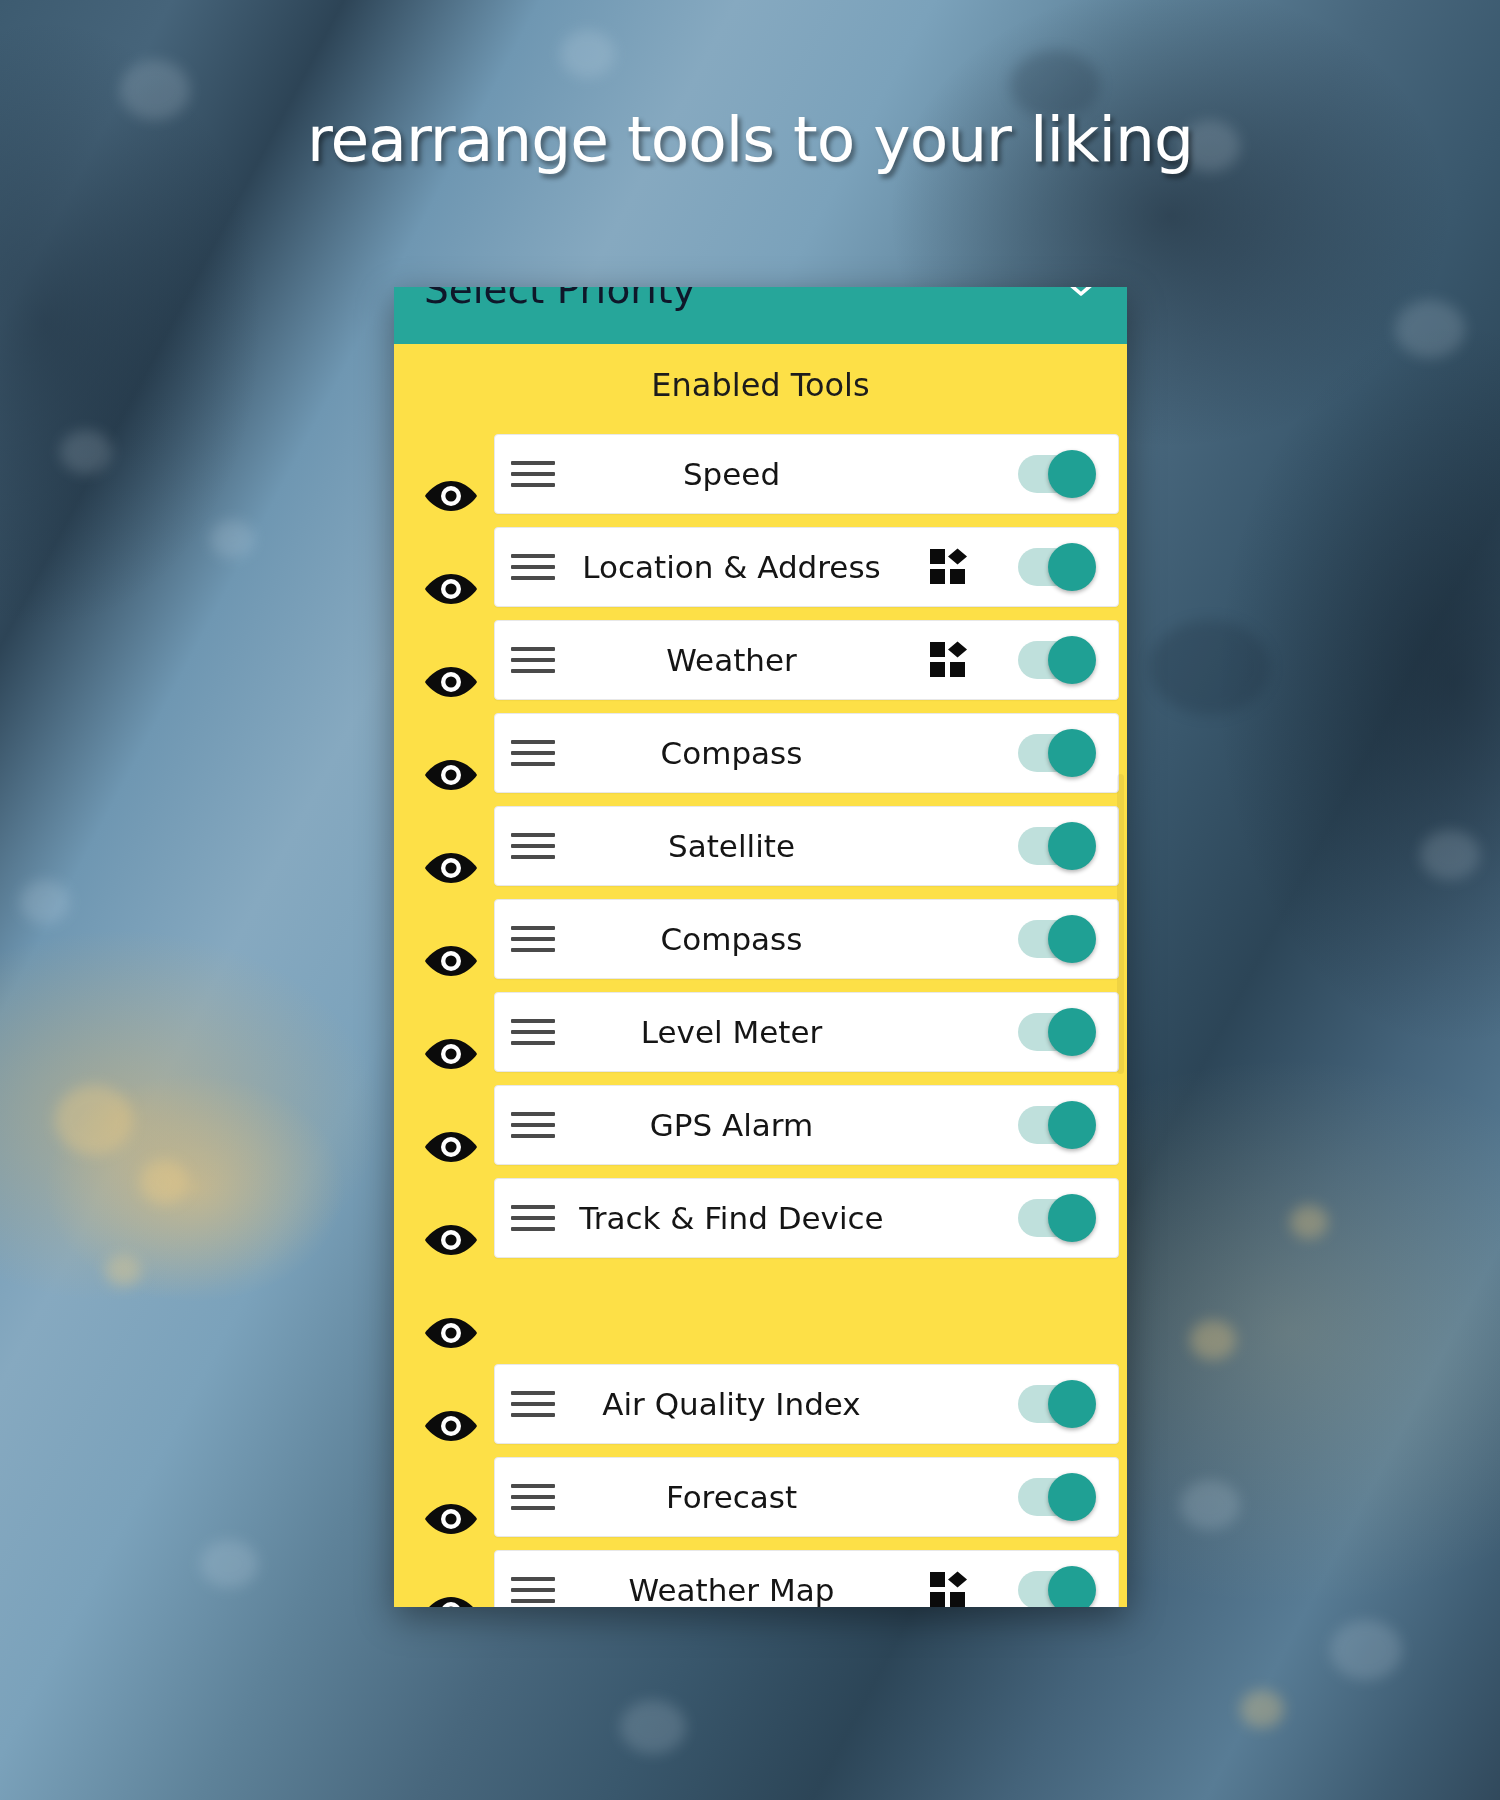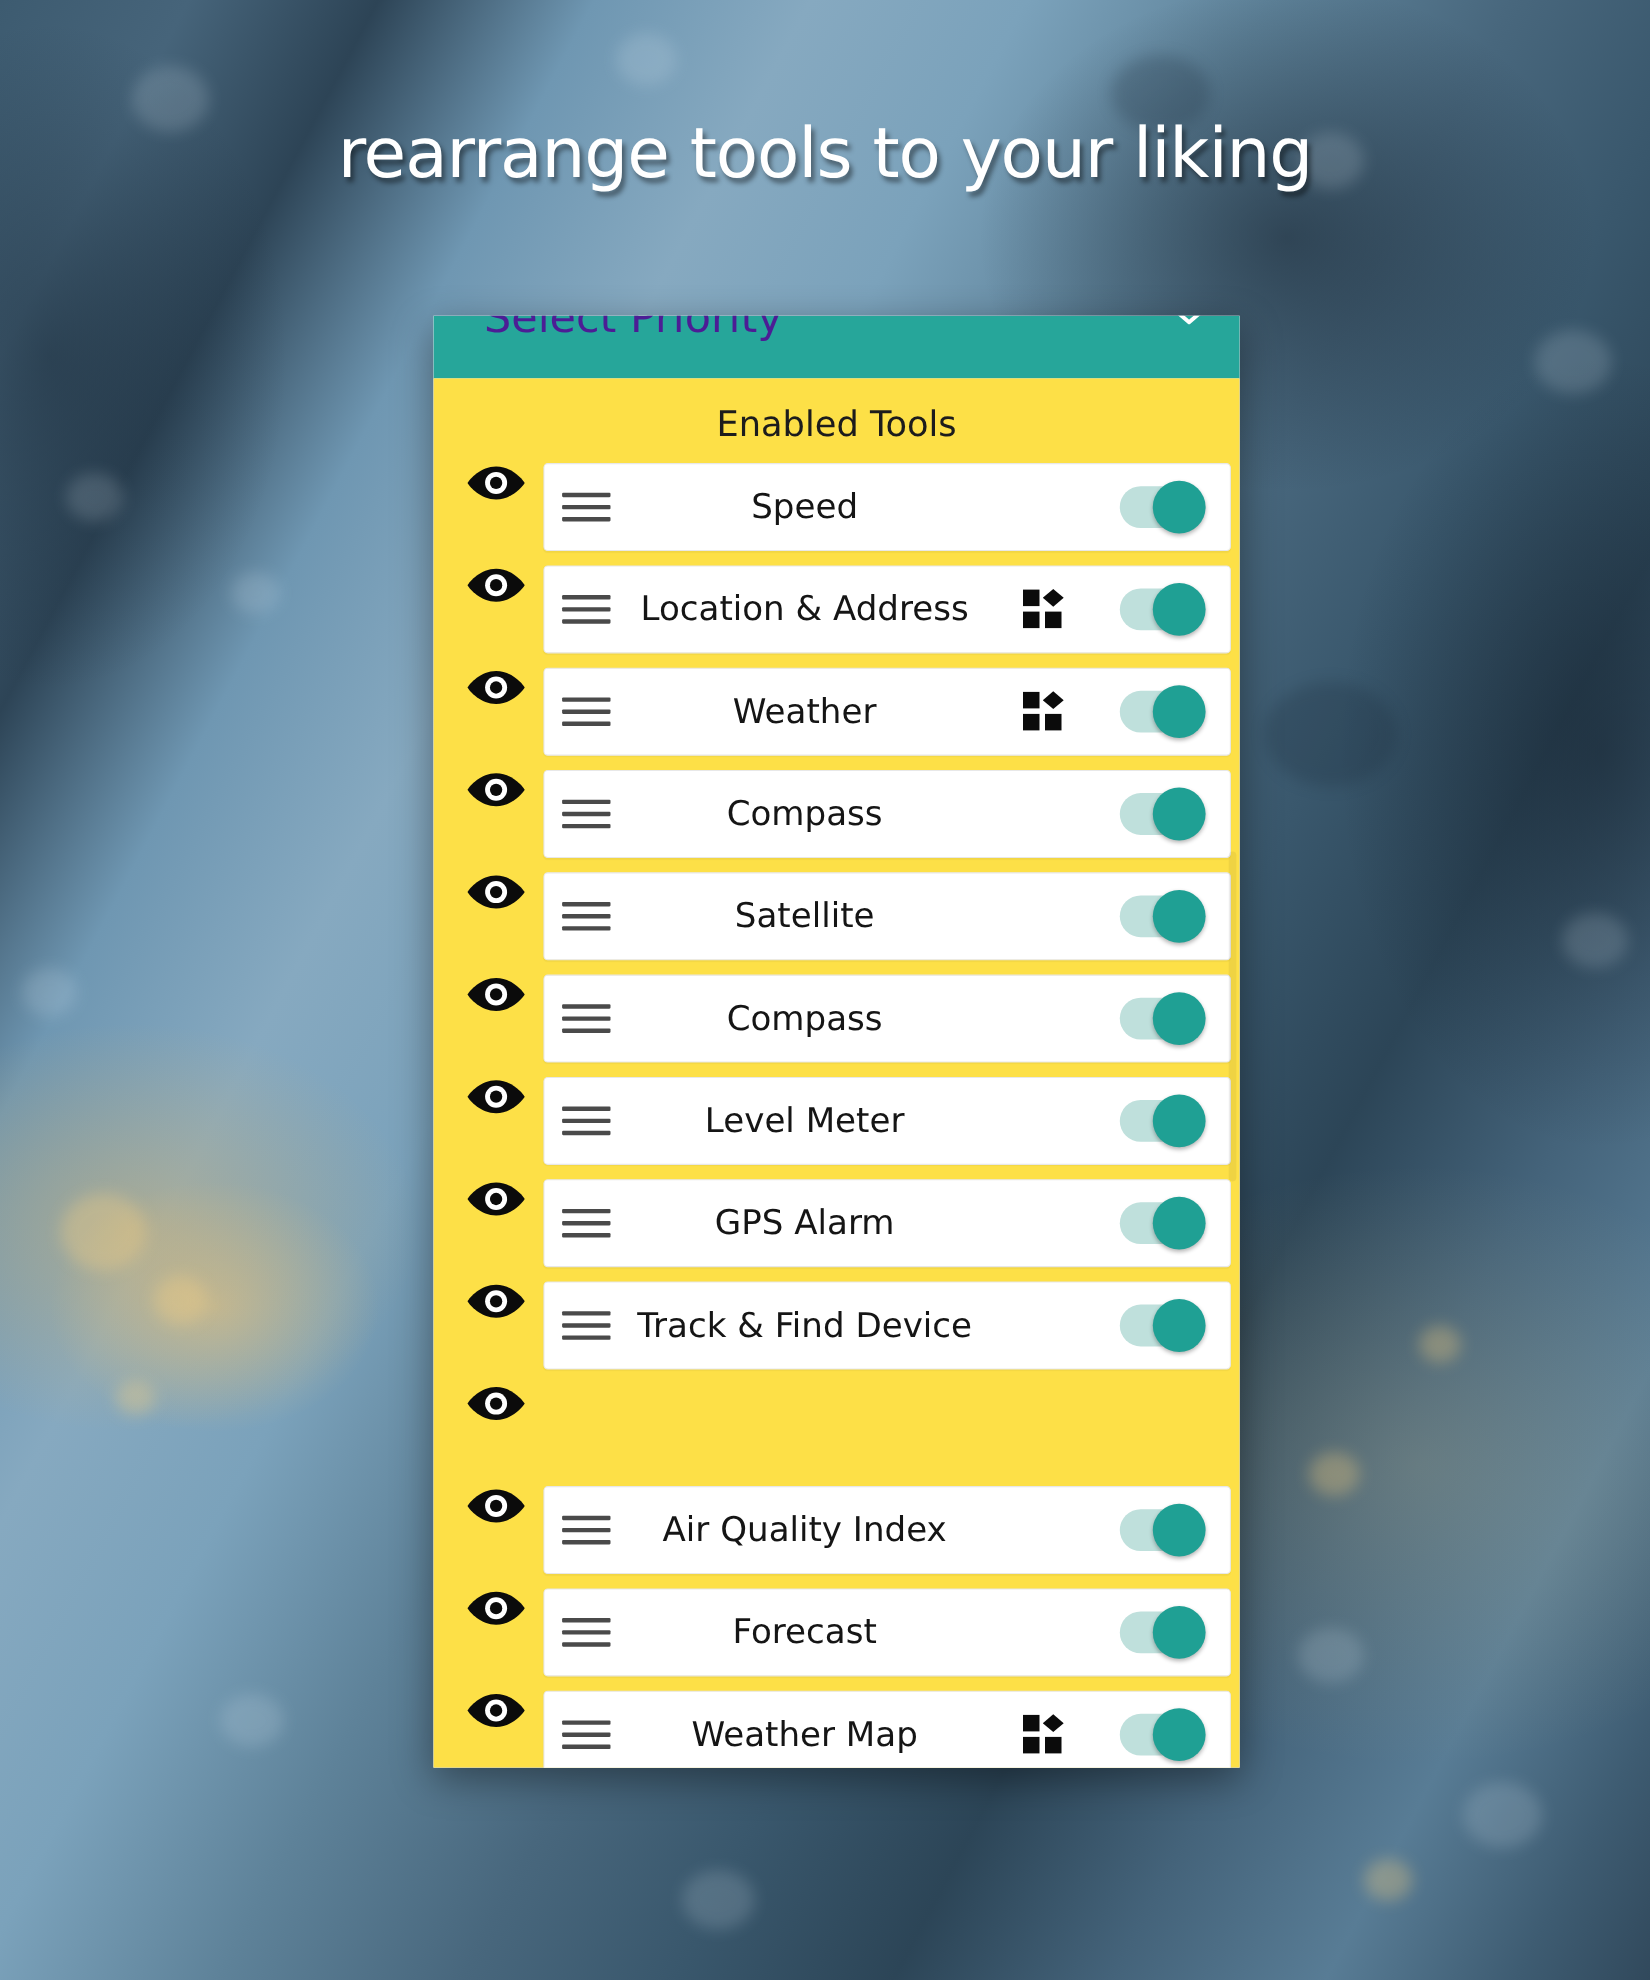--- a/index.html
+++ b/index.html
@@ -75,26 +75,25 @@
     position: absolute;
     left: 0; right: 0;
     top: -38px;
     height: 80px;
     display: flex;
     align-items: center;
     justify-content: space-between;
     padding: 0 26px 0 30px;
   }
   #appbar-title {
-    color: #4c1d95;
+    color: #0f172a;
     font-size: 39px;
     font-family: "DejaVu Sans", sans-serif;
     font-weight: 400;
     white-space: nowrap;
-    margin-left: 16px;
   }
   #appbar-chevron {
     color: #ffffff;
     font-size: 34px;
     line-height: 1;
     font-family: "DejaVu Sans", sans-serif;
   }
 
   
   #list-body {
@@ -107,21 +106,21 @@
   #section-title {
     text-align: center;
     font-size: 32px;
     color: #1c1c1c;
     font-family: "DejaVu Sans", sans-serif;
     padding: 18px 0 17px;
   }
 
   .tool-row {
     display: flex;
-    align-items: flex-start;
+    align-items: flex-end;
     height: 93px;
     padding: 0 8px 0 14px;
   }
 
   
   .eye-btn {
     width: 86px;
     display: flex;
     align-items: center;
     justify-content: center;

